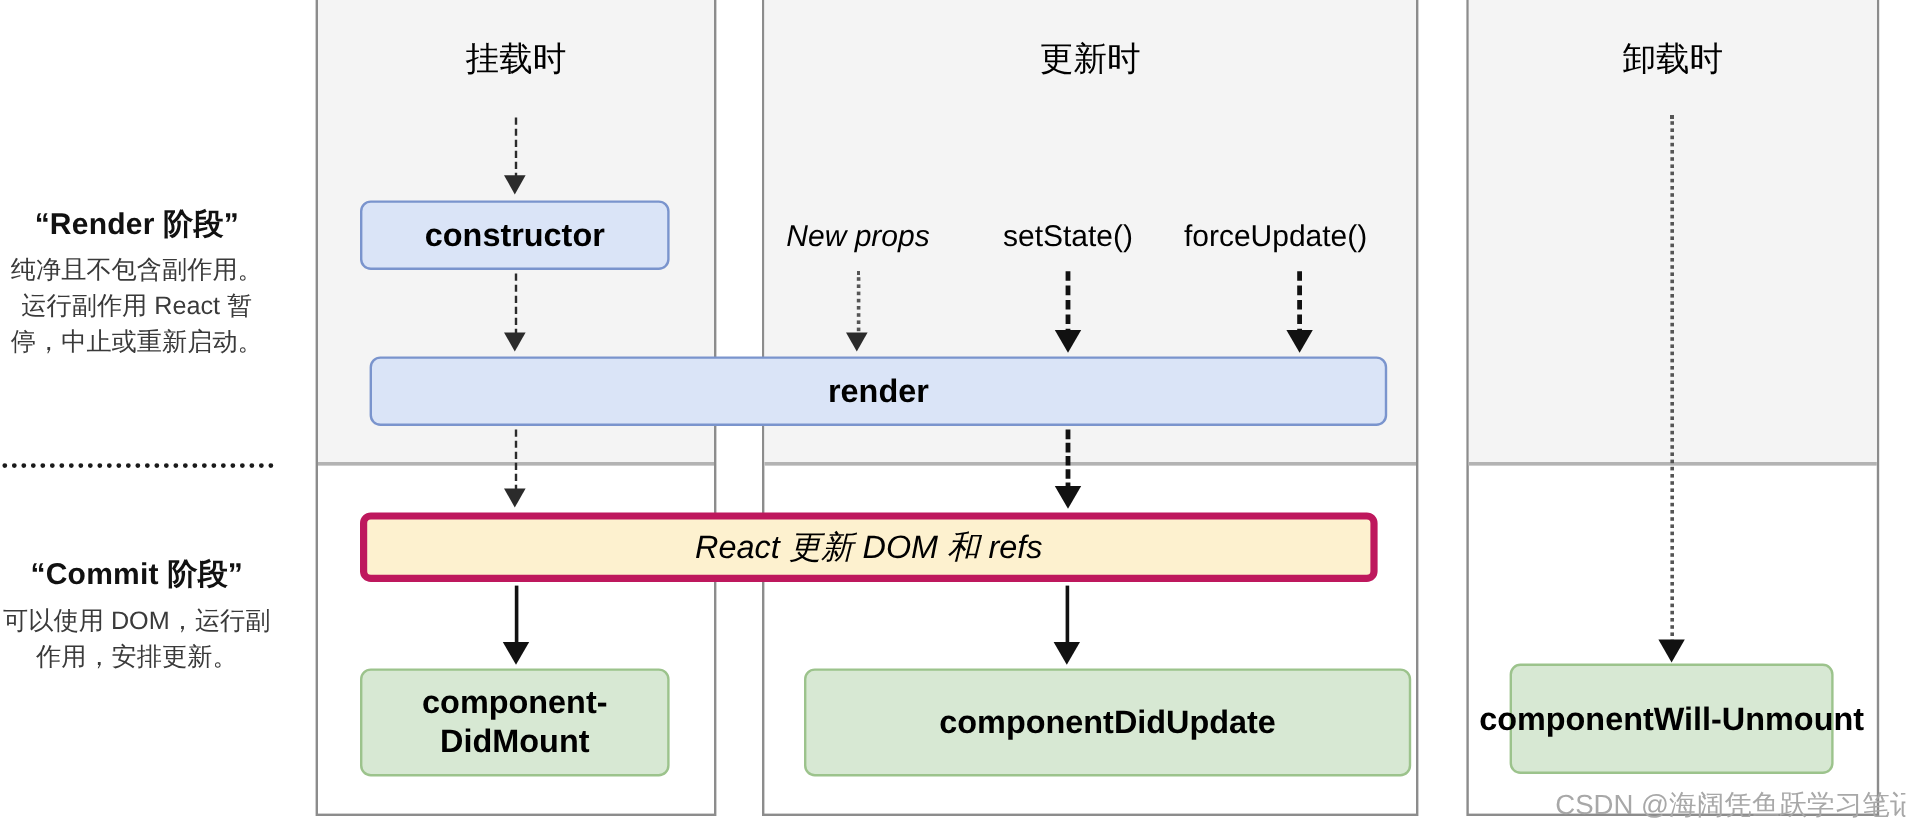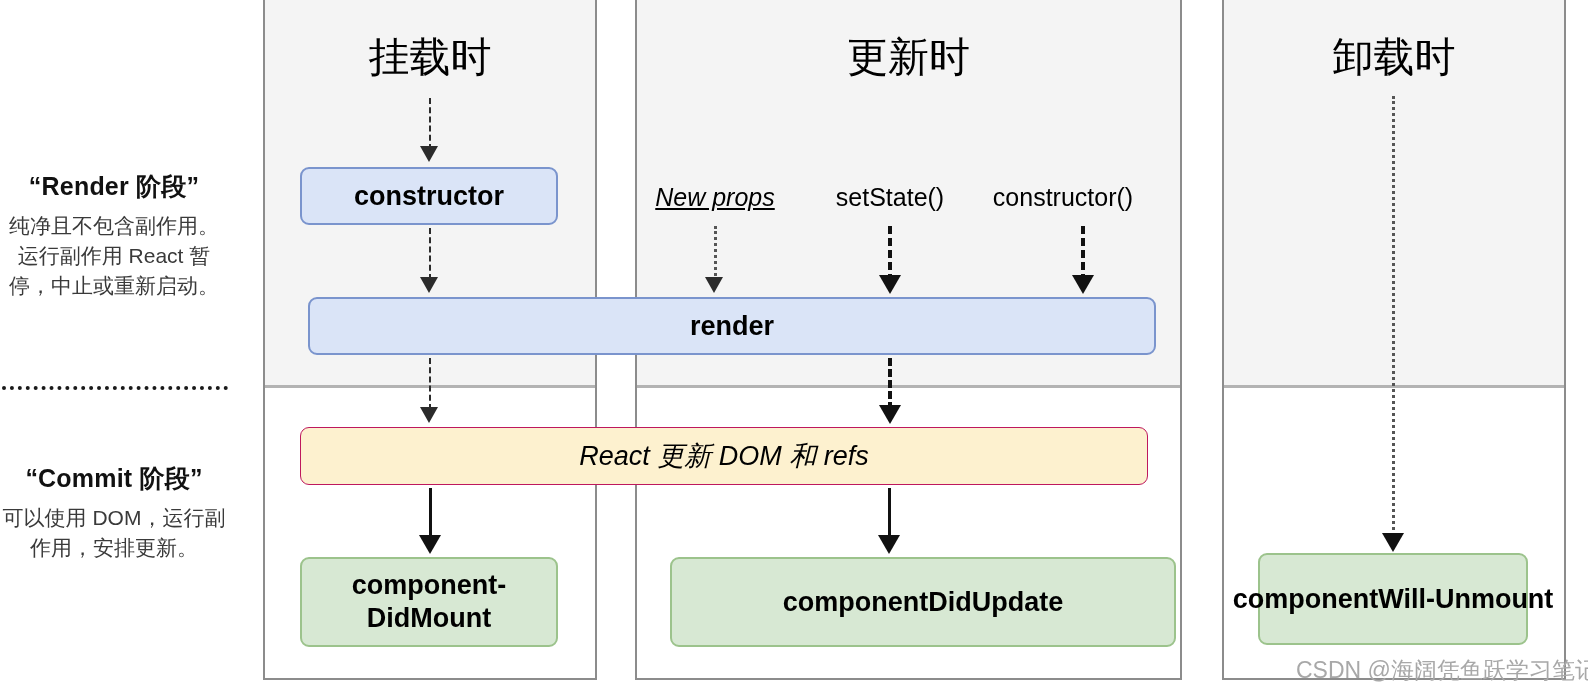--- a/index.html
+++ b/index.html
@@ -58,21 +58,21 @@
     left: 2px;
     width: 226px;
     height: 0;
     border-top: 4px dotted #1a1a1a;
   }
 
   
   .col-title {
     position: absolute;
     text-align: center;
-    font-size: 41px;
+    font-size: 28px;
     font-weight: 400;
     color: #000000;
     white-space: nowrap;
   }
 
   
   .node {
     position: absolute;
     box-sizing: border-box;
     border-radius: 9px;
@@ -89,21 +89,21 @@
     font-size: 27px;
   }
   .node-green {
     background: #d7e8d3;
     border: 2px solid #9cc38c;
     font-weight: 700;
     font-size: 27px;
   }
   .node-yellow {
     background: #fdf1cf;
-    border: 1px solid #be185d;
+    border: 6px solid #be185d;
     font-style: italic;
     font-weight: 400;
     font-size: 27px;
   }
 
   
   .trigger {
     position: absolute;
     font-size: 25px;
     color: #000000;
@@ -176,23 +176,23 @@
   <div class="col-title" style="left:1222px; top:30px; width:344px;">卸载时</div>
 
   <div class="conn dashed-thin" style="left:429px; top:98px; height:52px;"></div>
   <div class="arrowhead small" style="left:420px; top:146px;"></div>
 
   <div class="node node-blue" style="left:300px; top:167px; width:258px; height:58px;">constructor</div>
 
   <div class="conn dashed-thin" style="left:429px; top:228px; height:52px;"></div>
   <div class="arrowhead small" style="left:420px; top:277px;"></div>
 
-  <div class="trigger italic" style="left:620px; top:183px; width:190px;text-decoration:underline;">New props</div>
+  <div class="trigger italic" style="left:620px; top:183px; width:190px;">New props</div>
   <div class="trigger" style="left:795px; top:183px; width:190px;">setState()</div>
-  <div class="trigger" style="left:965px; top:183px; width:196px;">constructor()</div>
+  <div class="trigger" style="left:965px; top:183px; width:196px;">forceUpdate()</div>
 
   <div class="conn dotted-thin" style="left:714px; top:226px; height:56px;"></div>
   <div class="arrowhead small" style="left:705px; top:277px;"></div>
 
   <div class="conn dashed-thick" style="left:888px; top:226px; height:56px;"></div>
   <div class="arrowhead" style="left:879px; top:275px;"></div>
 
   <div class="conn dashed-thick" style="left:1081px; top:226px; height:56px;"></div>
   <div class="arrowhead" style="left:1072px; top:275px;"></div>
 

